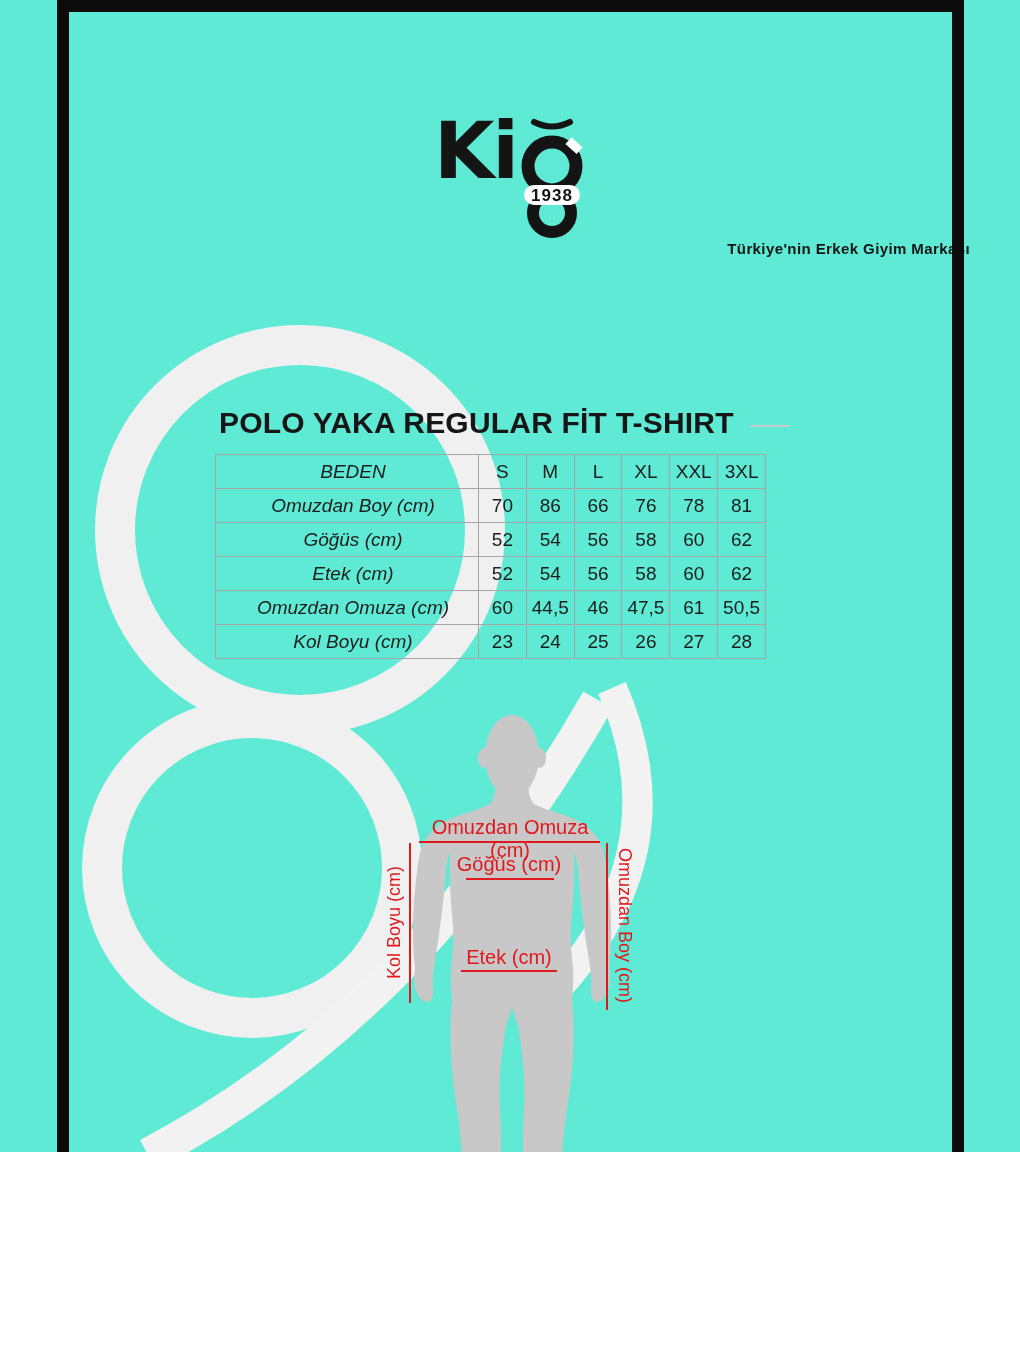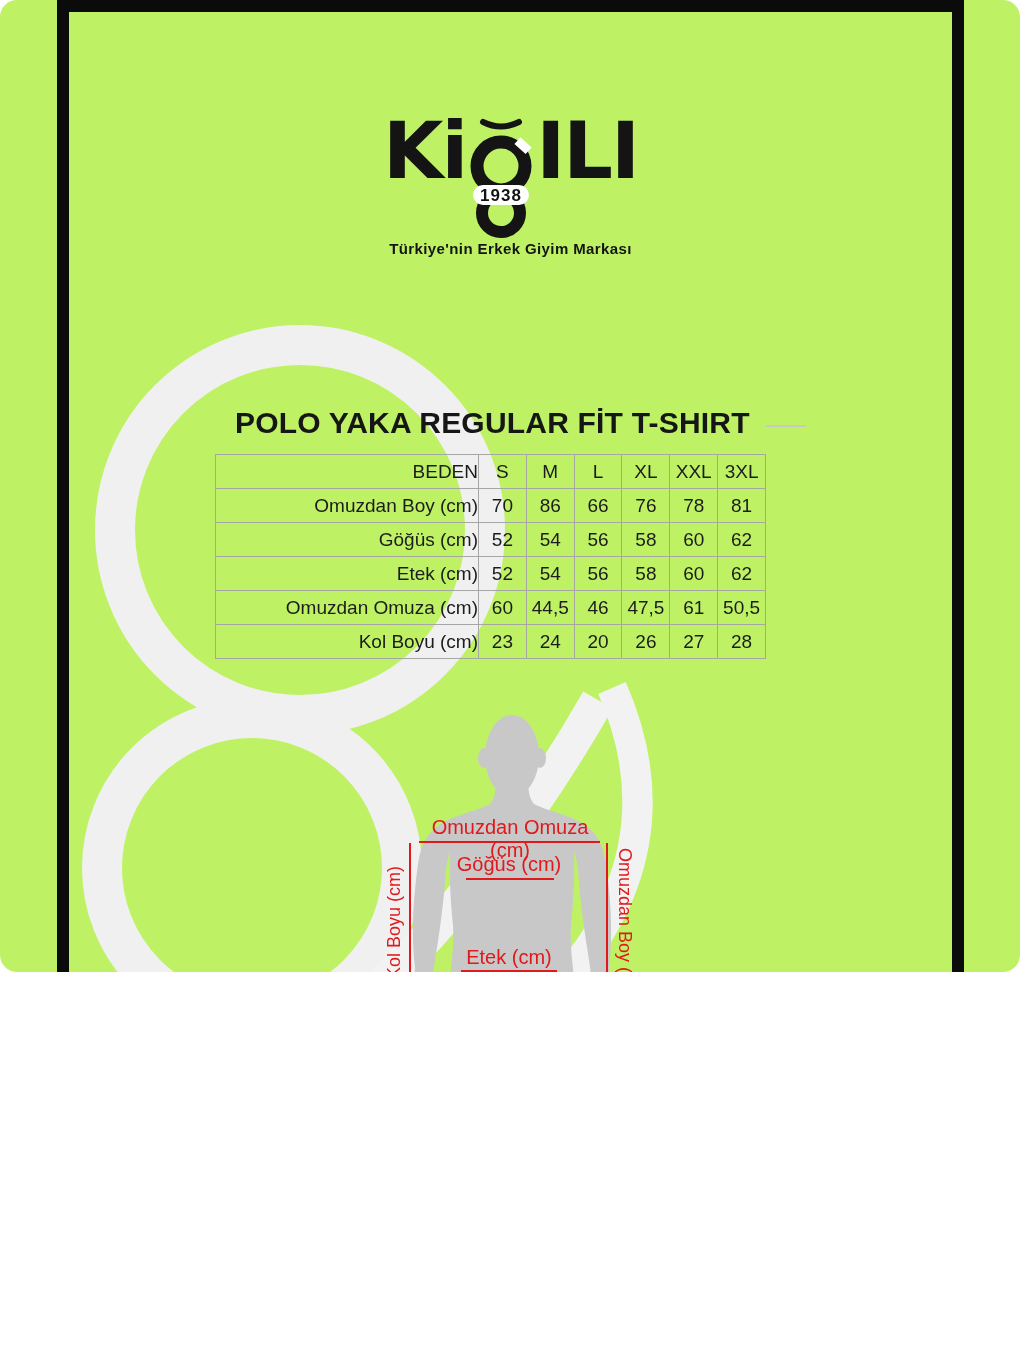--- a/index.html
+++ b/index.html
@@ -1,55 +1,55 @@
 <!DOCTYPE html>
 <html><head>
 <meta charset="utf-8">
 <style>
   html,body{margin:0;padding:0;background:#ffffff;}
   .canvas{
-    position:relative;width:1020px;height:972px;background:#bef264;overflow:hidden;
-    font-family:"Liberation Sans", sans-serif;color:#1c1c1c;border-radius:17px;
+    position:relative;width:1020px;height:1152px;background:#5eead4;overflow:hidden;
+    font-family:"Liberation Sans", sans-serif;color:#1c1c1c;
   }
   
   .frame{
     position:absolute;left:57px;top:0;width:907px;height:1360px;
     border:12px solid #0b0b0b;box-sizing:border-box;pointer-events:none;z-index:3;
   }
   
   .wm-clip{position:absolute;left:69px;top:12px;width:883px;height:1336px;overflow:hidden;z-index:0;}
   
   .logo-wrap{position:absolute;left:69px;top:112px;width:883px;text-align:center;z-index:2;}
   .logo-row{display:flex;justify-content:center;align-items:flex-start;}
   .logo-letters{
     font-size:78px;font-weight:700;letter-spacing:-2px;line-height:1;color:#141414;
     font-family:"DejaVu Sans","Liberation Sans",sans-serif;
   }
   .logo-g{margin:2px 3px 0 3px;}
   .tagline{
-    position:absolute;left:69px;top:240px;width:883px;text-align:center;
-    font-size:15px;font-weight:700;letter-spacing:.4px;color:#141414;z-index:2;
+    position:absolute;left:69px;top:240px;width:883px;text-align:right;
+    font-size:15px;font-weight:700;letter-spacing:.4px;color:#141414;z-index:2;padding-left:18px;
   }
   
   .title-row{
-    position:absolute;left:219px;top:406px;width:546px;display:flex;align-items:center;z-index:2;margin-left:16px;
+    position:absolute;left:219px;top:406px;width:546px;display:flex;align-items:center;z-index:2;
   }
   .title-row h1{
     margin:0;font-size:30px;font-weight:600;letter-spacing:.2px;color:#161616;white-space:nowrap;
   }
   .title-rule{flex:1;height:2px;background:#c9c9c9;margin-left:16px;margin-top:6px;min-width:40px;}
   
   .size-table{
     position:absolute;left:215px;top:454px;width:551px;z-index:2;
     border-collapse:collapse;table-layout:fixed;font-size:19px;color:#1c1c1c;background:transparent;
   }
   .size-table th,.size-table td{
     border:1px solid #a6a6a6;padding:0;height:33px;text-align:center;font-weight:400;vertical-align:middle;
   }
-  .size-table .lbl{width:250px;text-align:right;padding-left:12px;}
+  .size-table .lbl{width:250px;text-align:center;padding-left:12px;font-style:italic;}
   .note{
     position:absolute;left:218px;top:662px;font-size:20px;font-weight:500;color:#e0191d;z-index:2;
   }
   
   .figure-svg{position:absolute;left:402px;top:710px;z-index:1;}
   .meas{position:absolute;z-index:2;color:#e0191d;font-size:20px;font-weight:500;}
   .meas.center{text-align:center;}
   .hline{position:absolute;background:#e0191d;height:2px;z-index:2;}
   .vline{position:absolute;background:#e0191d;width:2px;z-index:2;}
   .vlabel{
@@ -79,21 +79,20 @@
     <div class="logo-row">
       <span class="logo-letters">Ki</span>
       <svg class="logo-g" width="64" height="124" viewBox="0 0 64 124">
         <path d="M 14,8 Q 32,17 50,8" stroke="#141414" stroke-width="6" fill="none" stroke-linecap="round"></path>
         <circle cx="32" cy="52" r="24" stroke="#141414" stroke-width="13" fill="none"></circle>
         <circle cx="32" cy="99" r="19" stroke="#141414" stroke-width="12" fill="none"></circle>
         <rect x="47" y="27" width="15" height="9" fill="#ffffff" transform="rotate(42 54 31)"></rect>
         <rect x="4" y="71" width="56" height="20" rx="10" fill="#ffffff"></rect>
         <text x="32" y="87" text-anchor="middle" font-size="17" font-weight="700" font-family="Liberation Sans, sans-serif" fill="#141414" letter-spacing="1">1938</text>
       </svg>
-      <span class="logo-letters">ILI</span>
     </div>
   </div>
   <div class="tagline">Türkiye'nin Erkek Giyim Markası</div>
 
   <div class="title-row">
     <h1>POLO YAKA REGULAR FİT T-SHIRT</h1>
     <div class="title-rule"></div>
   </div>
 
   <table class="size-table">
@@ -140,21 +139,21 @@
       <td>44,5</td>
       <td>46</td>
       <td>47,5</td>
       <td>61</td>
       <td>50,5</td>
     </tr>
     <tr>
       <td class="lbl">Kol Boyu (cm)</td>
       <td>23</td>
       <td>24</td>
-      <td>20</td>
+      <td>25</td>
       <td>26</td>
       <td>27</td>
       <td>28</td>
     </tr>
   </tbody>
     </table>
 
 
   <svg class="figure-svg" width="220" height="580" viewBox="0 0 220 580">
     <g fill="#c8c8c8">

